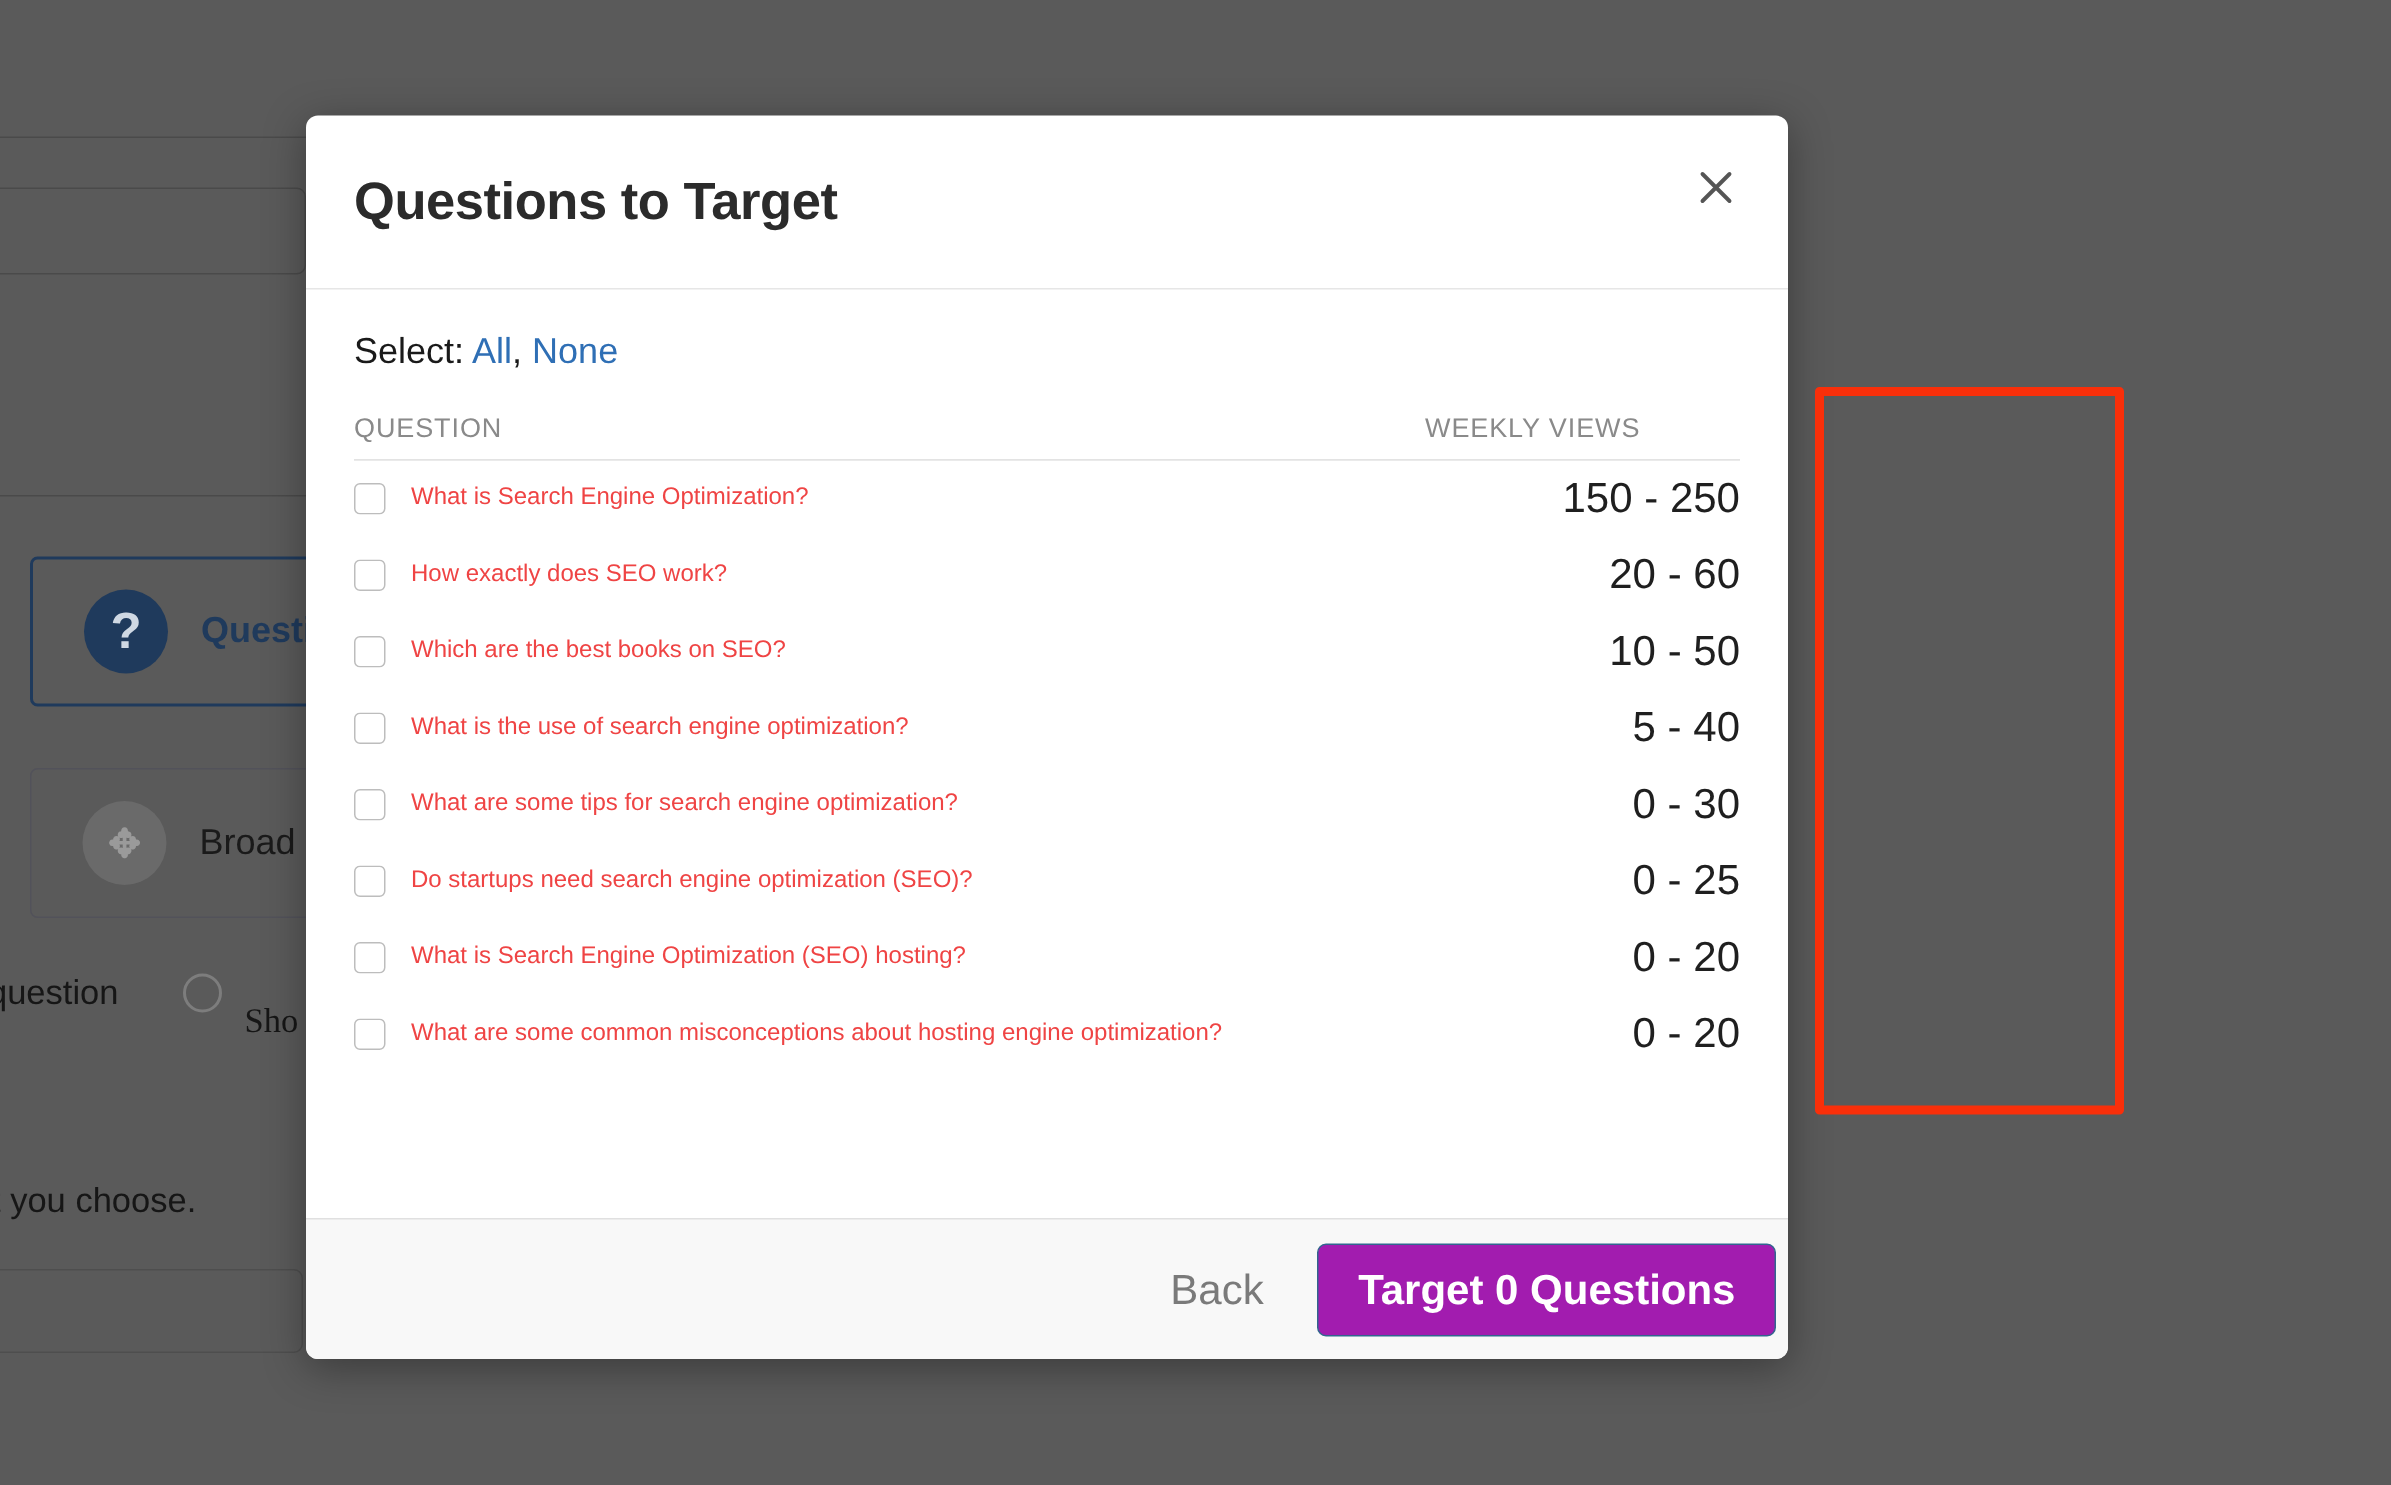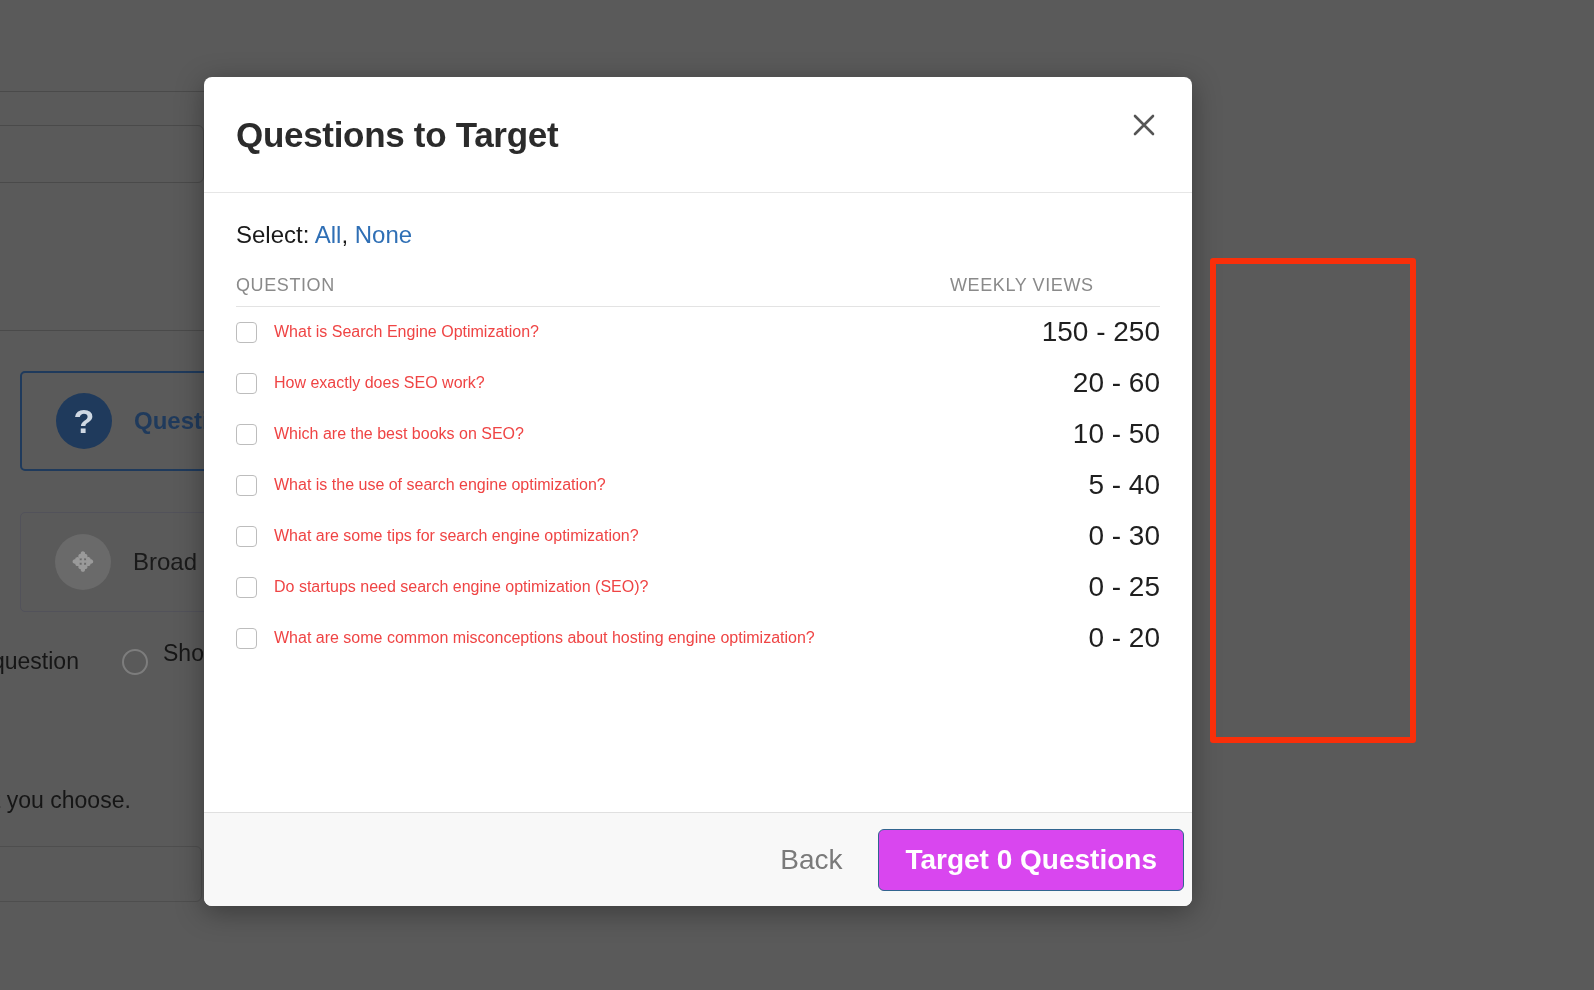--- a/index.html
+++ b/index.html
@@ -226,21 +226,21 @@
     background: none;
     border: none;
     cursor: pointer;
     font-family: inherit;
     padding: 6px 10px;
   }
   .primary-button {
     font-size: 28px;
     font-weight: bold;
     color: #ffffff;
-    background: #d946ef;
+    background: #a21caf;
     border: 1px solid #32658f;
     border-radius: 6px;
     padding: 14px 26px;
     cursor: pointer;
     font-family: inherit;
     white-space: nowrap;
   }
 </style>
 </head>
 <body>
@@ -255,21 +255,21 @@
     <span class="bg-card-label dark-blue">Questi</span>
   </div>
 
   <div class="bg-card" style="left:20px; top:512px; width:200px; height:100px;">
     <div class="bg-icon-circle move">✥</div>
     <span class="bg-card-label plain">Broad </span>
   </div>
 
   <div class="bg-text" style="left:-8px; top:648px;">question</div>
   <div class="bg-radio" style="left:122px; top:649px;"></div>
-  <div class="bg-text" style="left:163px; top:640px;">Sho</div>
+  <div class="bg-text" style="left:163px; top:668px;font-family:Liberation Serif, serif;">Sho</div>
 
   <div class="bg-text" style="left:-6px; top:787px;">t you choose.</div>
   <div class="bg-input" style="left:-60px; top:846px; width:262px; height:56px;"></div>
 </div>
 
 <div class="modal">
 
   <div class="modal-header">
     <div class="modal-title">Questions to Target</div>
     <button class="close-button" aria-label="Close">
@@ -346,20 +346,29 @@
                 <span class="q-checkbox"></span>
                 <span class="q-label">Do startups need search engine optimization (SEO)?</span>
               </div>
             </td>
             <td class="cell-views">0 - 25</td>
           </tr>
           <tr>
             <td class="cell-question">
               <div class="q-row-inner">
                 <span class="q-checkbox"></span>
+                <span class="q-label">What is Search Engine Optimization (SEO) hosting?</span>
+              </div>
+            </td>
+            <td class="cell-views">0 - 20</td>
+          </tr>
+          <tr>
+            <td class="cell-question">
+              <div class="q-row-inner">
+                <span class="q-checkbox"></span>
                 <span class="q-label">What are some common misconceptions about hosting engine optimization?</span>
               </div>
             </td>
             <td class="cell-views">0 - 20</td>
           </tr>
         </tbody>
     </table>
 
     <div class="body-clip-mask"></div>
   </div>

